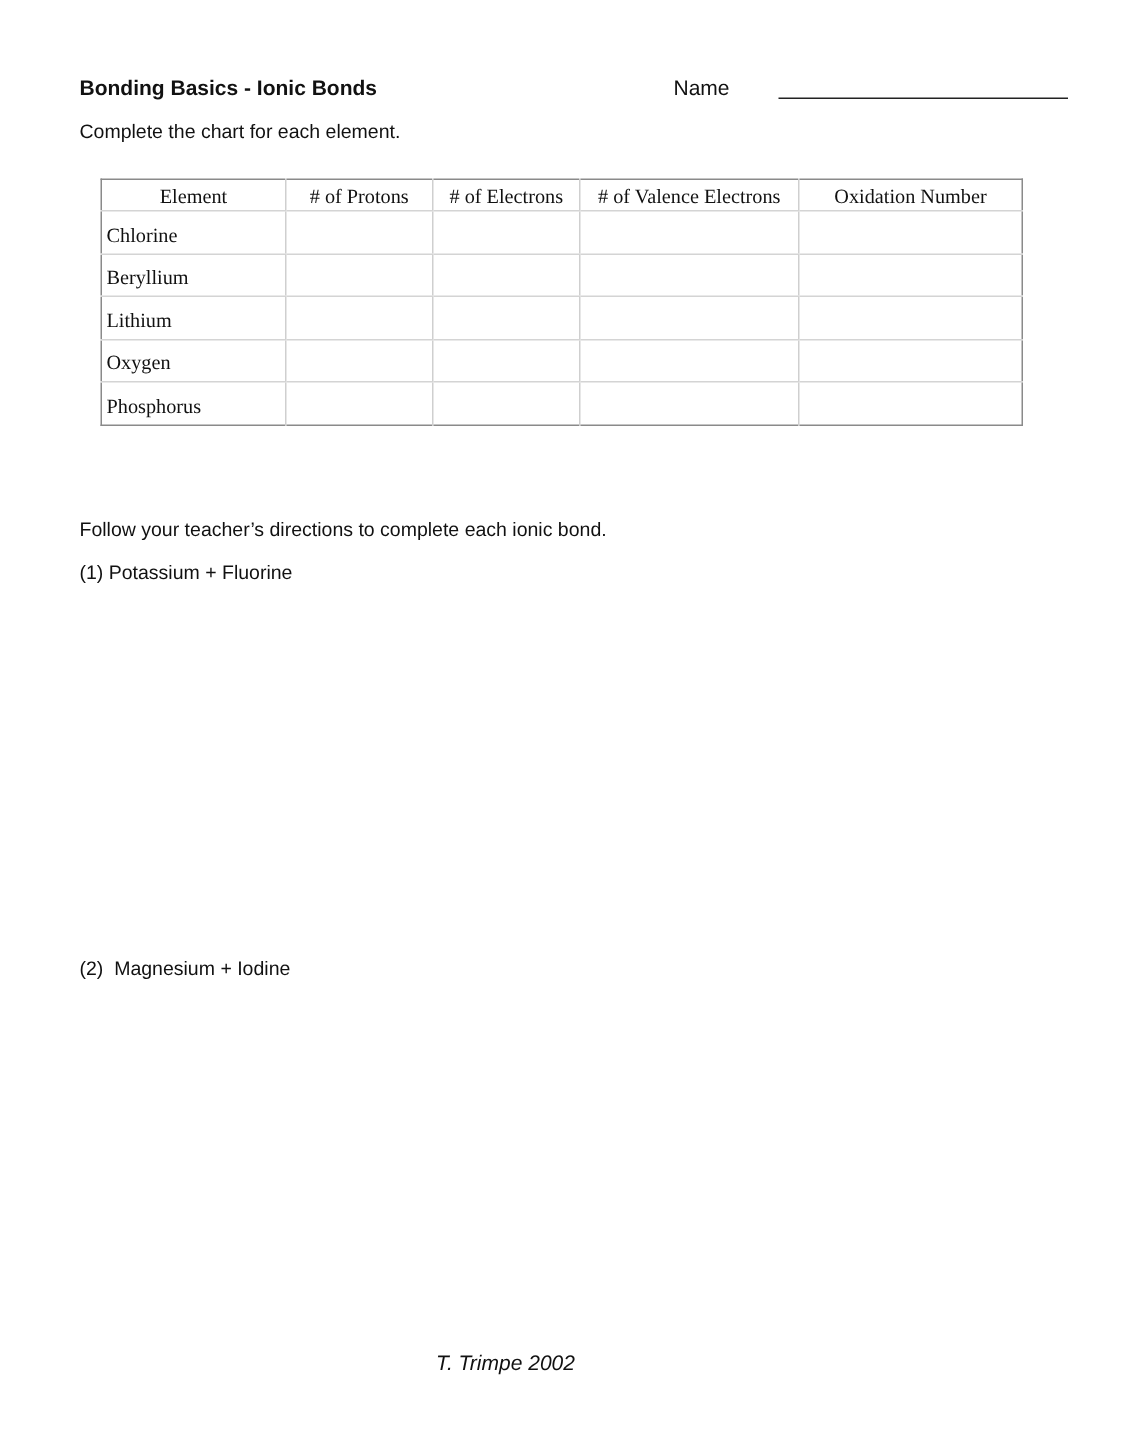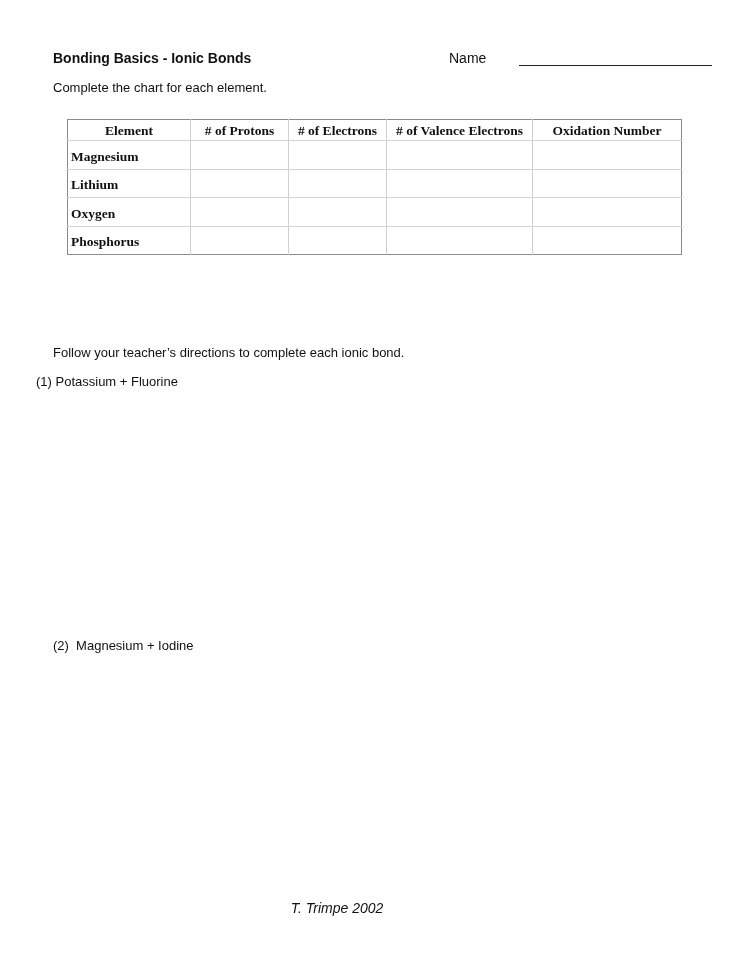--- a/index.html
+++ b/index.html
@@ -57,21 +57,21 @@
       font-family: "Liberation Serif", serif;
       font-size: 13.5px;
       color: #111;
       table-layout: fixed;
     }
     table.chart th, table.chart td {
       border-left: 1px solid #cfcfcf;
       border-bottom: 1px solid #d4d4d4;
       padding: 0 3px;
       height: 23.5px;
-      font-weight: bold;
+      font-weight: normal;
       white-space: nowrap;
     }
     table.chart th {
       height: 19px;
       text-align: center;
       padding-top: 1px;
     }
     table.chart td.elem {
       text-align: left;
       padding-left: 3px;
@@ -80,21 +80,21 @@
     table.chart tr:last-child td { border-bottom: none; }
     table.chart th:first-child, table.chart td:first-child { border-left: none; }
 
     .follow {
       left: 53px;
       top: 345px;
       font-size: 13px;
       white-space: nowrap;
     }
     .q1 {
-      left: 36px;
+      left: 53px;
       top: 374px;
       font-size: 13px;
       white-space: nowrap;
     }
     .q2 {
       left: 53px;
       top: 638px;
       font-size: 13px;
       white-space: pre;
     }
@@ -131,21 +131,28 @@
     <tr>
       <th>Element</th>
       <th># of Protons</th>
       <th># of Electrons</th>
       <th># of Valence Electrons</th>
       <th>Oxidation Number</th>
     </tr>
   </thead>
   <tbody>
     <tr>
-      <td class="elem">Magnesium</td>
+      <td class="elem">Chlorine</td>
+      <td></td>
+      <td></td>
+      <td></td>
+      <td></td>
+    </tr>
+    <tr>
+      <td class="elem">Beryllium</td>
       <td></td>
       <td></td>
       <td></td>
       <td></td>
     </tr>
     <tr>
       <td class="elem">Lithium</td>
       <td></td>
       <td></td>
       <td></td>

